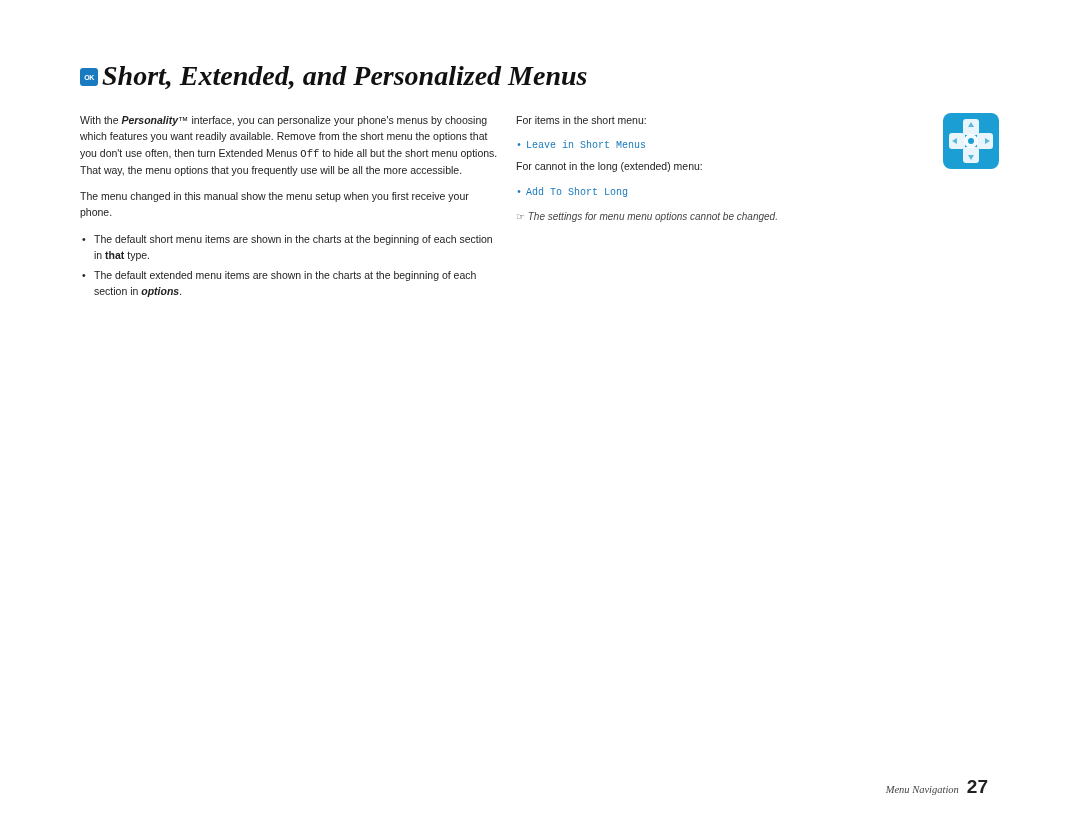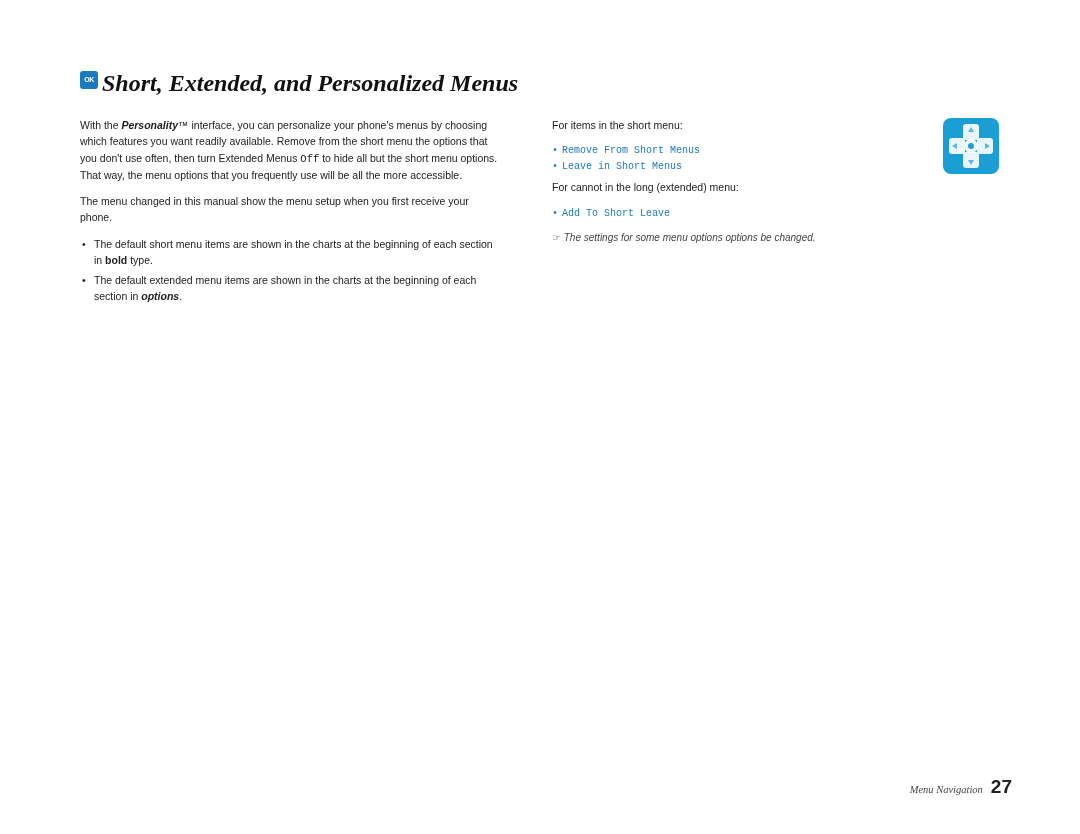--- a/index.html
+++ b/index.html
@@ -42,32 +42,31 @@
 
     .ok-icon-title span {
       color: white;
       font-size: 7px;
       font-weight: bold;
       font-family: Arial, sans-serif;
       letter-spacing: -0.5px;
     }
 
     h1 {
-      font-size: 24px;
+      font-size: 28px;
       font-style: italic;
       font-weight: bold;
       color: #111;
       font-family: Georgia, serif;
-      margin-top: 10px;
     }
 
     
     .columns {
       display: flex;
-      gap: 52px;
+      gap: 16px;
     }
 
     .col-left {
       width: 420px;
       flex-shrink: 0;
     }
 
     .col-right {
       flex: 1;
       position: relative;
@@ -189,21 +188,21 @@
       top: 0;
       right: 0;
       width: 58px;
       height: 58px;
     }
 
     
     .footer {
       position: absolute;
       bottom: 36px;
-      right: 68px;
+      right: 92px;
       display: flex;
       align-items: baseline;
       gap: 8px;
     }
 
     .footer-text {
       font-size: 10.5px;
       font-style: italic;
       color: #444;
       font-family: Georgia, serif;
@@ -240,44 +239,43 @@
 
   <div class="columns">
 
     <div class="col-left">
       <p>
         With the <em><strong>Personality</strong>™</em> interface, you can personalize your phone's menus by choosing which features you want readily available. Remove from the short menu the options that you don't use often, then turn Extended Menus <span class="mono">Off</span> to hide all but the short menu options. That way, the menu options that you frequently use will be all the more accessible.
       </p>
       <p>The menu changed in this manual show the menu setup when you first receive your phone.</p>
       <ul class="bullet-list">
         <li>
-          The default short menu items are shown in the charts at the beginning of each section in <strong>bold</strong> type.
+          The default short menu items are shown in the charts at the beginning of each section in <strong>that</strong> type.
         </li>
         <li>
           The default extended menu items are shown in the charts at the beginning of each section in <em><strong>options</strong></em>.
         </li>
       </ul>
     </div>
 
     <div class="col-right">
       <div class="col-right-inner">
 
         <p>For items in the short menu:</p>
         <ul class="menu-option-list">
-          <li>Remove From Short Menus</li>
           <li>Leave in Short Menus</li>
         </ul>
 
         <p>For cannot in the long (extended) menu:</p>
         <ul class="menu-option-list">
-          <li>Add To Short Leave</li>
+          <li>Add To Short Long</li>
         </ul>
 
 
-        <p class="note-italic">The settings for some menu options options be changed.</p>
+        <p class="note-italic">The settings for menu menu options cannot be changed.</p>
       </div>
 
       <div class="dpad-container">
         <svg class="dpad-svg" viewBox="0 0 58 58" xmlns="http://www.w3.org/2000/svg">
 
           <rect x="1" y="1" width="56" height="56" rx="8" ry="8" fill="#1a9ed4"></rect>
 
           <rect x="21" y="7" width="16" height="16" rx="3" fill="#ffffff" opacity="0.9"></rect>
 
           <rect x="21" y="35" width="16" height="16" rx="3" fill="#ffffff" opacity="0.9"></rect>

